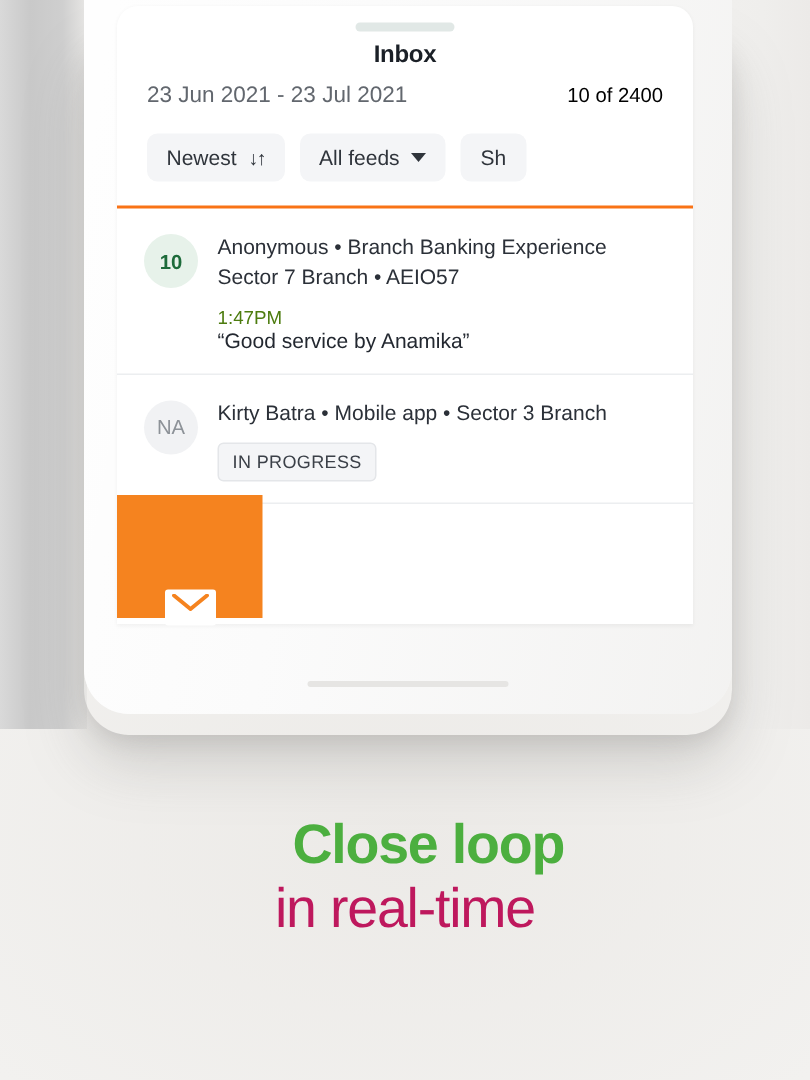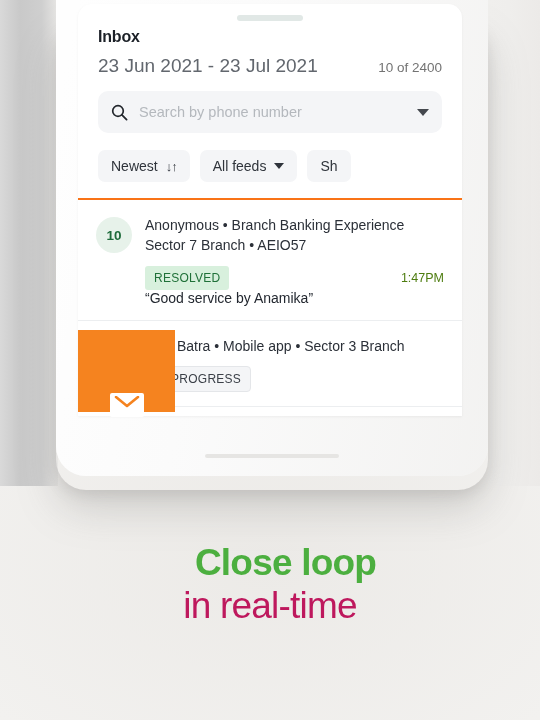--- a/index.html
+++ b/index.html
@@ -89,35 +89,35 @@
     left: 50%;
     transform: translateX(-50%);
     top: 11px;
     width: 66px;
     height: 6px;
     border-radius: 4px;
     background: #e1e8e6;
   }
 
   
-  .header { padding: 24px 20px 0 20px; }
+  .header { padding: 24px 20px 0 20px; text-align: center; }
   .inbox-title {
     font-size: 16px;
     font-weight: 700;
     color: #1b2027;
     letter-spacing: -0.2px;
   }
   .meta-row {
     display: flex;
     justify-content: space-between;
     align-items: baseline;
     margin-top: 9px;
   }
-  .date-range { font-size: 19px; color: #62676e; }
-  .count { font-size: 13.5px; color: #737373; }
+  .date-range { font-size: 15px; color: #62676e; }
+  .count { font-size: 13.5px; color: #000000; }
 
   
   .search-bar {
     margin: 14px 20px 0 20px;
     height: 42px;
     background: #f4f5f7;
     border-radius: 10px;
     display: flex;
     align-items: center;
     padding: 0 13px;
@@ -292,30 +292,20 @@
   <div class="drag-handle"></div>
 
   <div class="header">
     <div class="inbox-title">Inbox</div>
     <div class="meta-row">
       <span class="date-range">23 Jun 2021 - 23 Jul 2021</span>
       <span class="count">10 of 2400</span>
     </div>
   </div>
 
-  <div class="search-bar">
-    <span class="search-icon">
-      <svg width="17" height="17" viewBox="0 0 17 17">
-        <circle cx="7" cy="7" r="5.3" fill="none" stroke="#22262c" stroke-width="1.7"></circle>
-        <line x1="10.9" y1="10.9" x2="15.6" y2="15.6" stroke="#22262c" stroke-width="1.8" stroke-linecap="round"></line>
-      </svg>
-    </span>
-    <input class="search-input" type="text" placeholder="Search by phone number" style="">
-    <span class="caret-down"></span>
-  </div>
 
   <div class="chips">
     <div class="chip">
       <span>Newest</span>
       <span class="sort-glyph">↓↑</span>
     </div>
     <div class="chip">
       <span>All feeds</span>
       <span class="chip-caret"></span>
     </div>
@@ -324,21 +314,20 @@
     </div>
   </div>
 
   <div class="list">
 
     <div class="item">
       <div class="avatar green">10</div>
       <div class="item-body">
         <div class="item-title">Anonymous • Branch Banking Experience Sector 7 Branch • AEIO57</div>
         <div class="badge-row">
-          <span class="badge resolved">RESOLVED</span>
           <span class="time">1:47PM</span>
         </div>
         <div class="quote">“Good service by Anamika”</div>
       </div>
     </div>
 
     <div class="item">
       <div class="avatar grey">NA</div>
       <div class="item-body">
         <div class="item-title">Kirty Batra • Mobile app • Sector 3 Branch</div>

